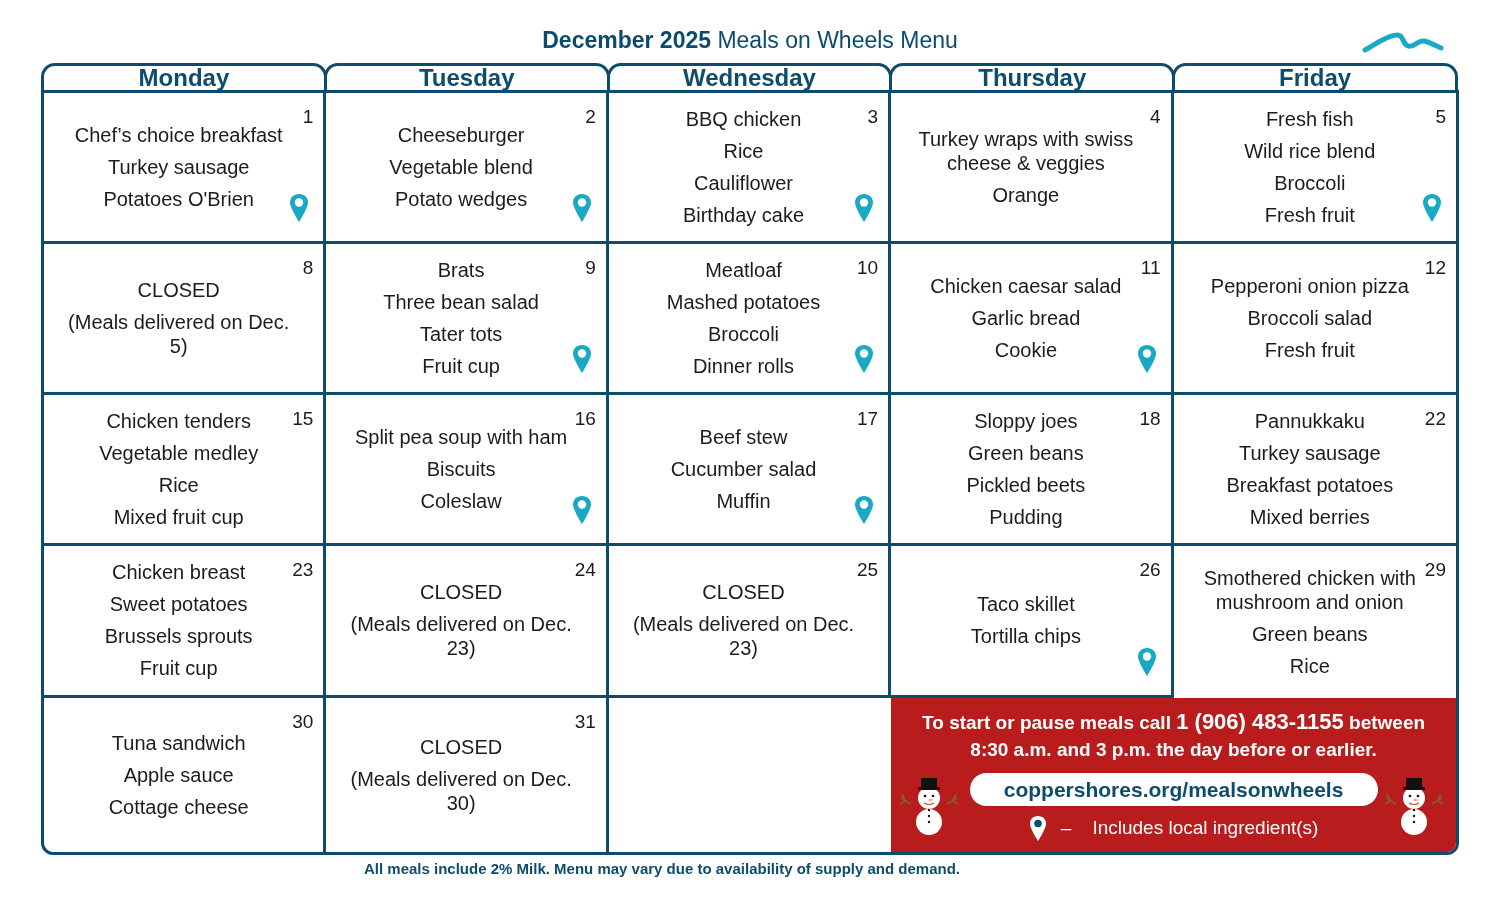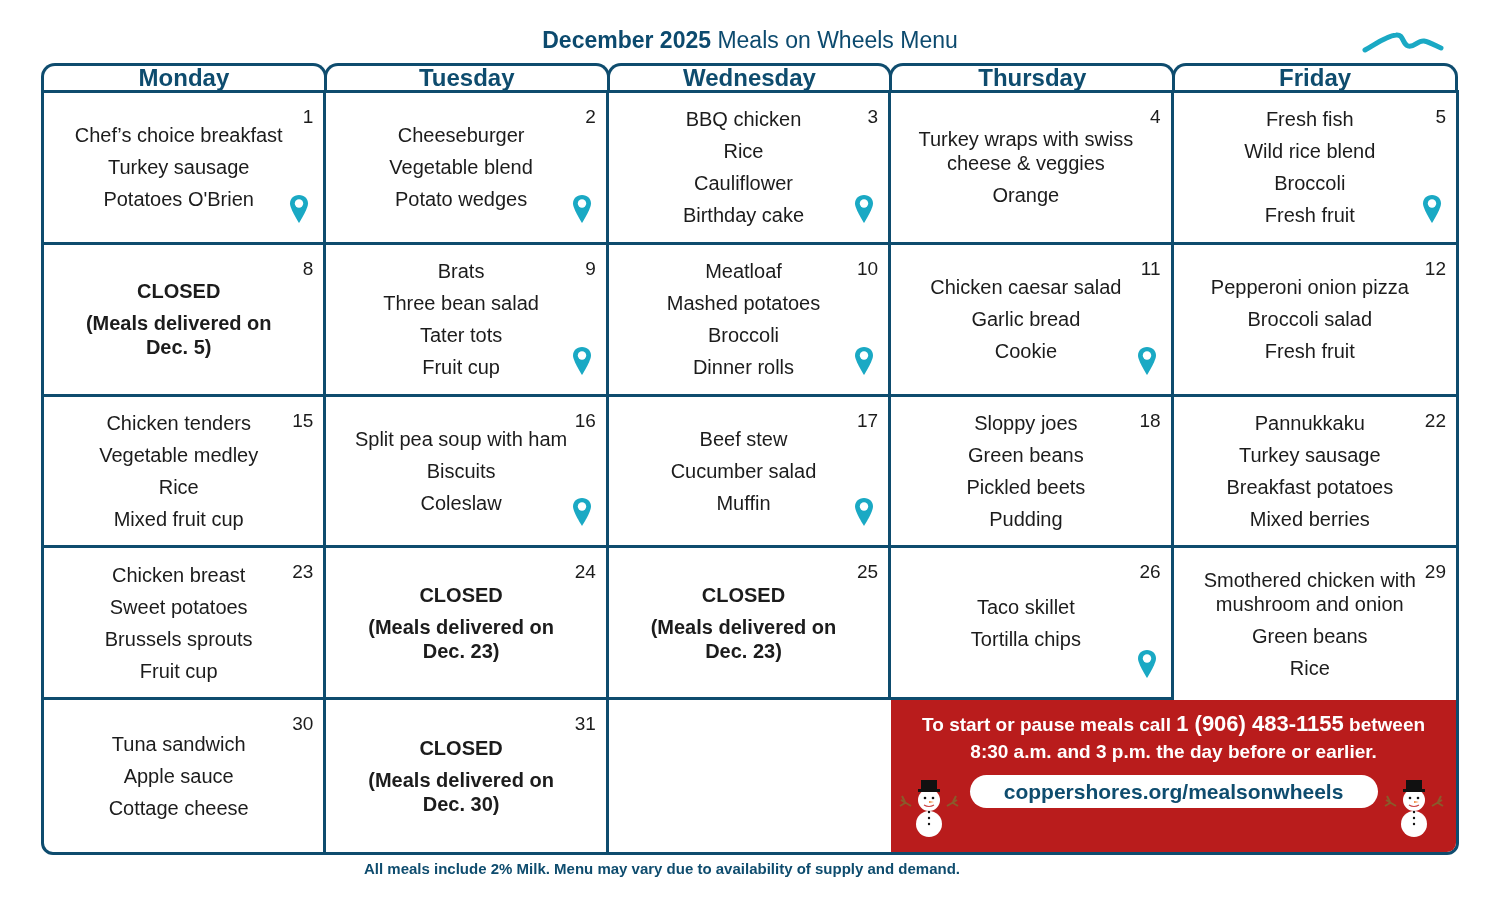--- a/index.html
+++ b/index.html
@@ -21,21 +21,21 @@
           border:3px solid #0e4c6e; border-radius:0 0 12px 12px; box-sizing:border-box;
           display:grid; grid-template-columns:repeat(5, 1fr); grid-template-rows:repeat(5, 1fr);
           overflow:hidden; }
   .cell { position:relative; border-right:3px solid #0e4c6e; border-bottom:3px solid #0e4c6e;
           display:flex; flex-direction:column; align-items:center; justify-content:center;
           text-align:center; font-size:20px; line-height:24px; padding:6px 30px 6px 20px; box-sizing:border-box; }
   .cell:nth-child(5n) { border-right:none; }
   .cell.lastrow { border-bottom:none; }
   .cell .num { position:absolute; top:12px; right:10px; font-size:19px; }
   .cell .item { margin:4px 0; }
-  .cell .closed { font-weight:bold; }
+  .cell .closed { font-weight:normal; }
   .pin { position:absolute; right:14px; bottom:18px; width:20px; height:30px; }
 
   .info { grid-column: 4 / span 2; background:#b91c1c; color:#fff; border:none;
           padding:10px 14px; display:block; position:relative; }
   .info .line1 { font-weight:bold; font-size:19px; line-height:27px; text-align:center; }
   .info .phone { font-size:22px; }
   .info .url { margin:10px auto 0; width:408px; height:33px; background:#fff; color:#0e4c6e;
                border-radius:17px; font-weight:bold; font-size:21px; line-height:33px; text-align:center; }
   .info .legend { margin-top:8px; font-size:19px; text-align:center; line-height:28px; }
   .info .legend svg { vertical-align:middle; margin-right:14px; }
@@ -241,20 +241,26 @@
       <div class="item closed">(Meals delivered on Dec. 30)</div>
     </div>
     <div class="cell lastrow info">
     <div class="line1">
       <span>To start or pause meals call</span>
       <span class="phone">1 (906) 483-1155</span>
       <span>between</span><br>
       <span>8:30 a.m. and 3 p.m. the day before or earlier.</span>
     </div>
     <div class="url">coppershores.org/mealsonwheels</div>
+    <div class="legend">
+      <svg width="18" height="27" viewBox="0 0 20 30">
+        <path d="M10 1 C 4.5 1 1 5 1 9.5 C 1 15 10 29 10 29 C 10 29 19 15 19 9.5 C 19 5 15.5 1 10 1 Z" fill="#ffffff"></path>
+        <circle cx="10" cy="9.5" r="4.2" fill="#0e4c6e"></circle>
+      </svg><span>–</span>&nbsp;&nbsp;&nbsp;&nbsp;<span>Includes local ingredient(s)</span>
+    </div>
       <div class="snowman left">
   <svg viewBox="0 0 60 62">
     <path d="M12 30 L2 24 M6 26 L3 20 M6 27 L1 30" stroke="#8a5a2b" stroke-width="2" fill="none"></path>
     <path d="M48 30 L58 24 M54 26 L57 20 M54 27 L59 30" stroke="#8a5a2b" stroke-width="2" fill="none"></path>
     <circle cx="30" cy="48" r="13" fill="#ffffff"></circle>
     <circle cx="30" cy="24" r="11" fill="#ffffff"></circle>
     <rect x="22" y="4" width="16" height="10" fill="#111"></rect>
     <rect x="19" y="13" width="22" height="3" fill="#111"></rect>
     <circle cx="26" cy="22" r="1.3" fill="#111"></circle>
     <circle cx="34" cy="22" r="1.3" fill="#111"></circle>

